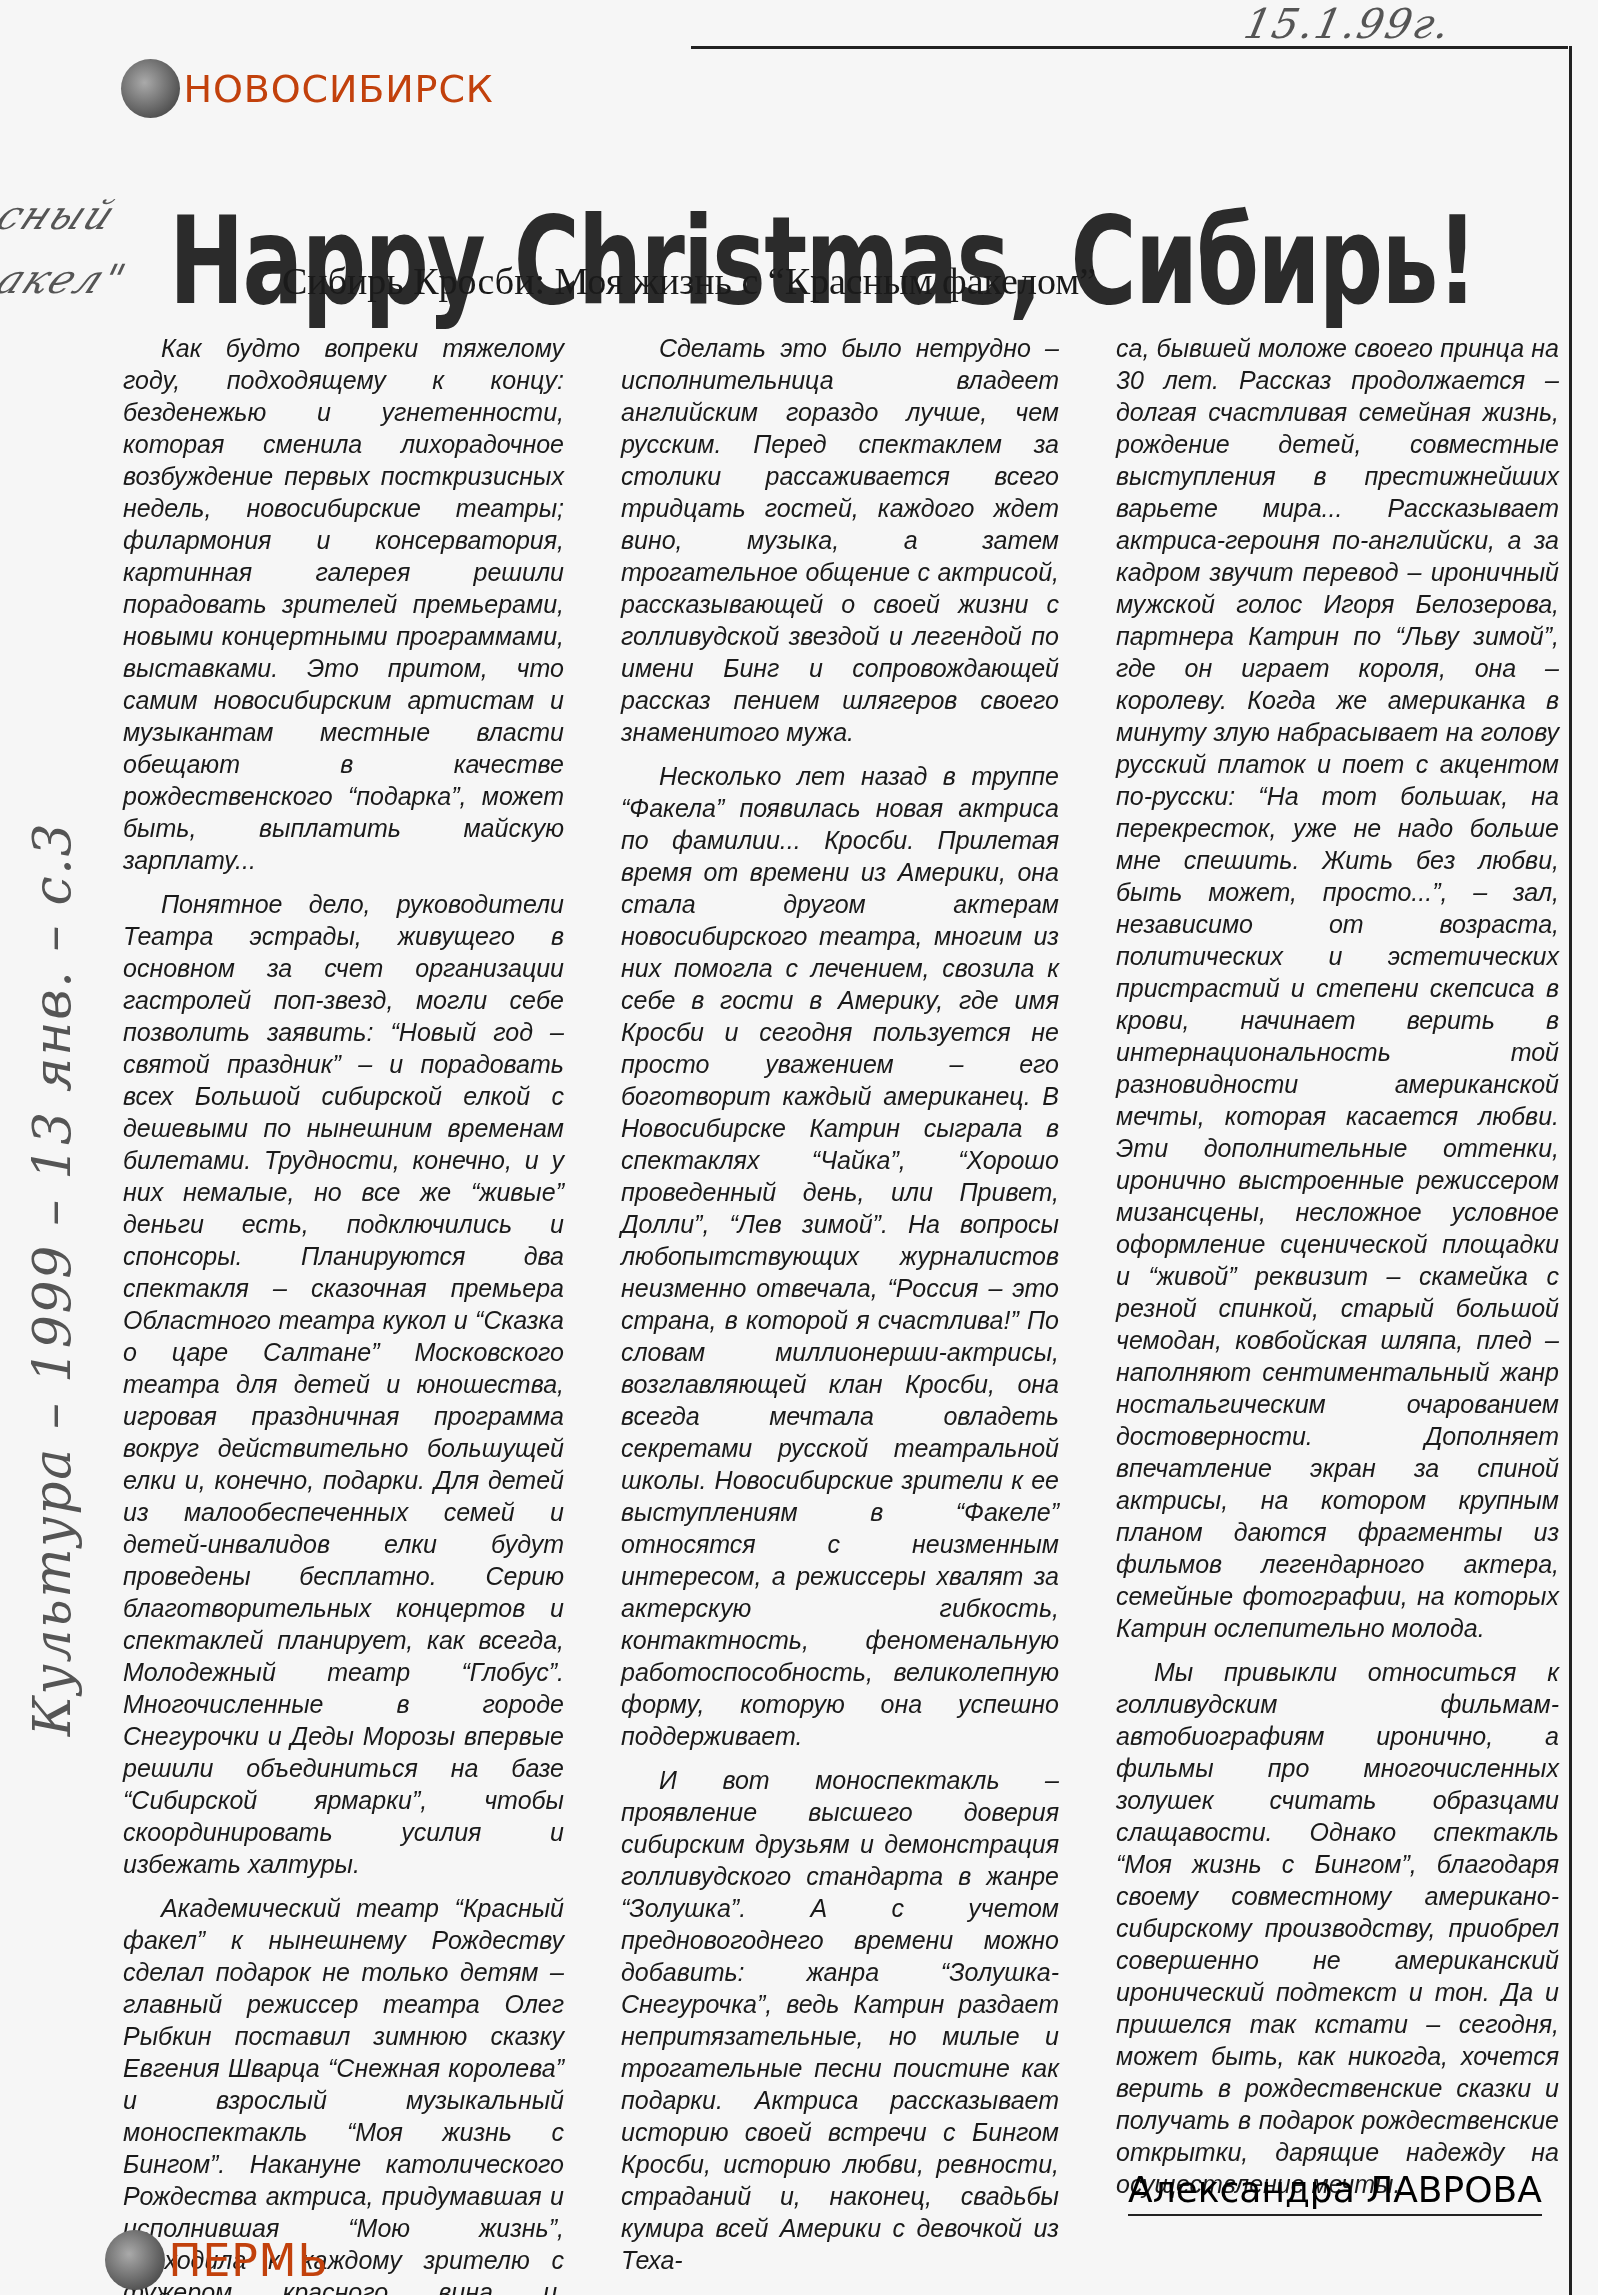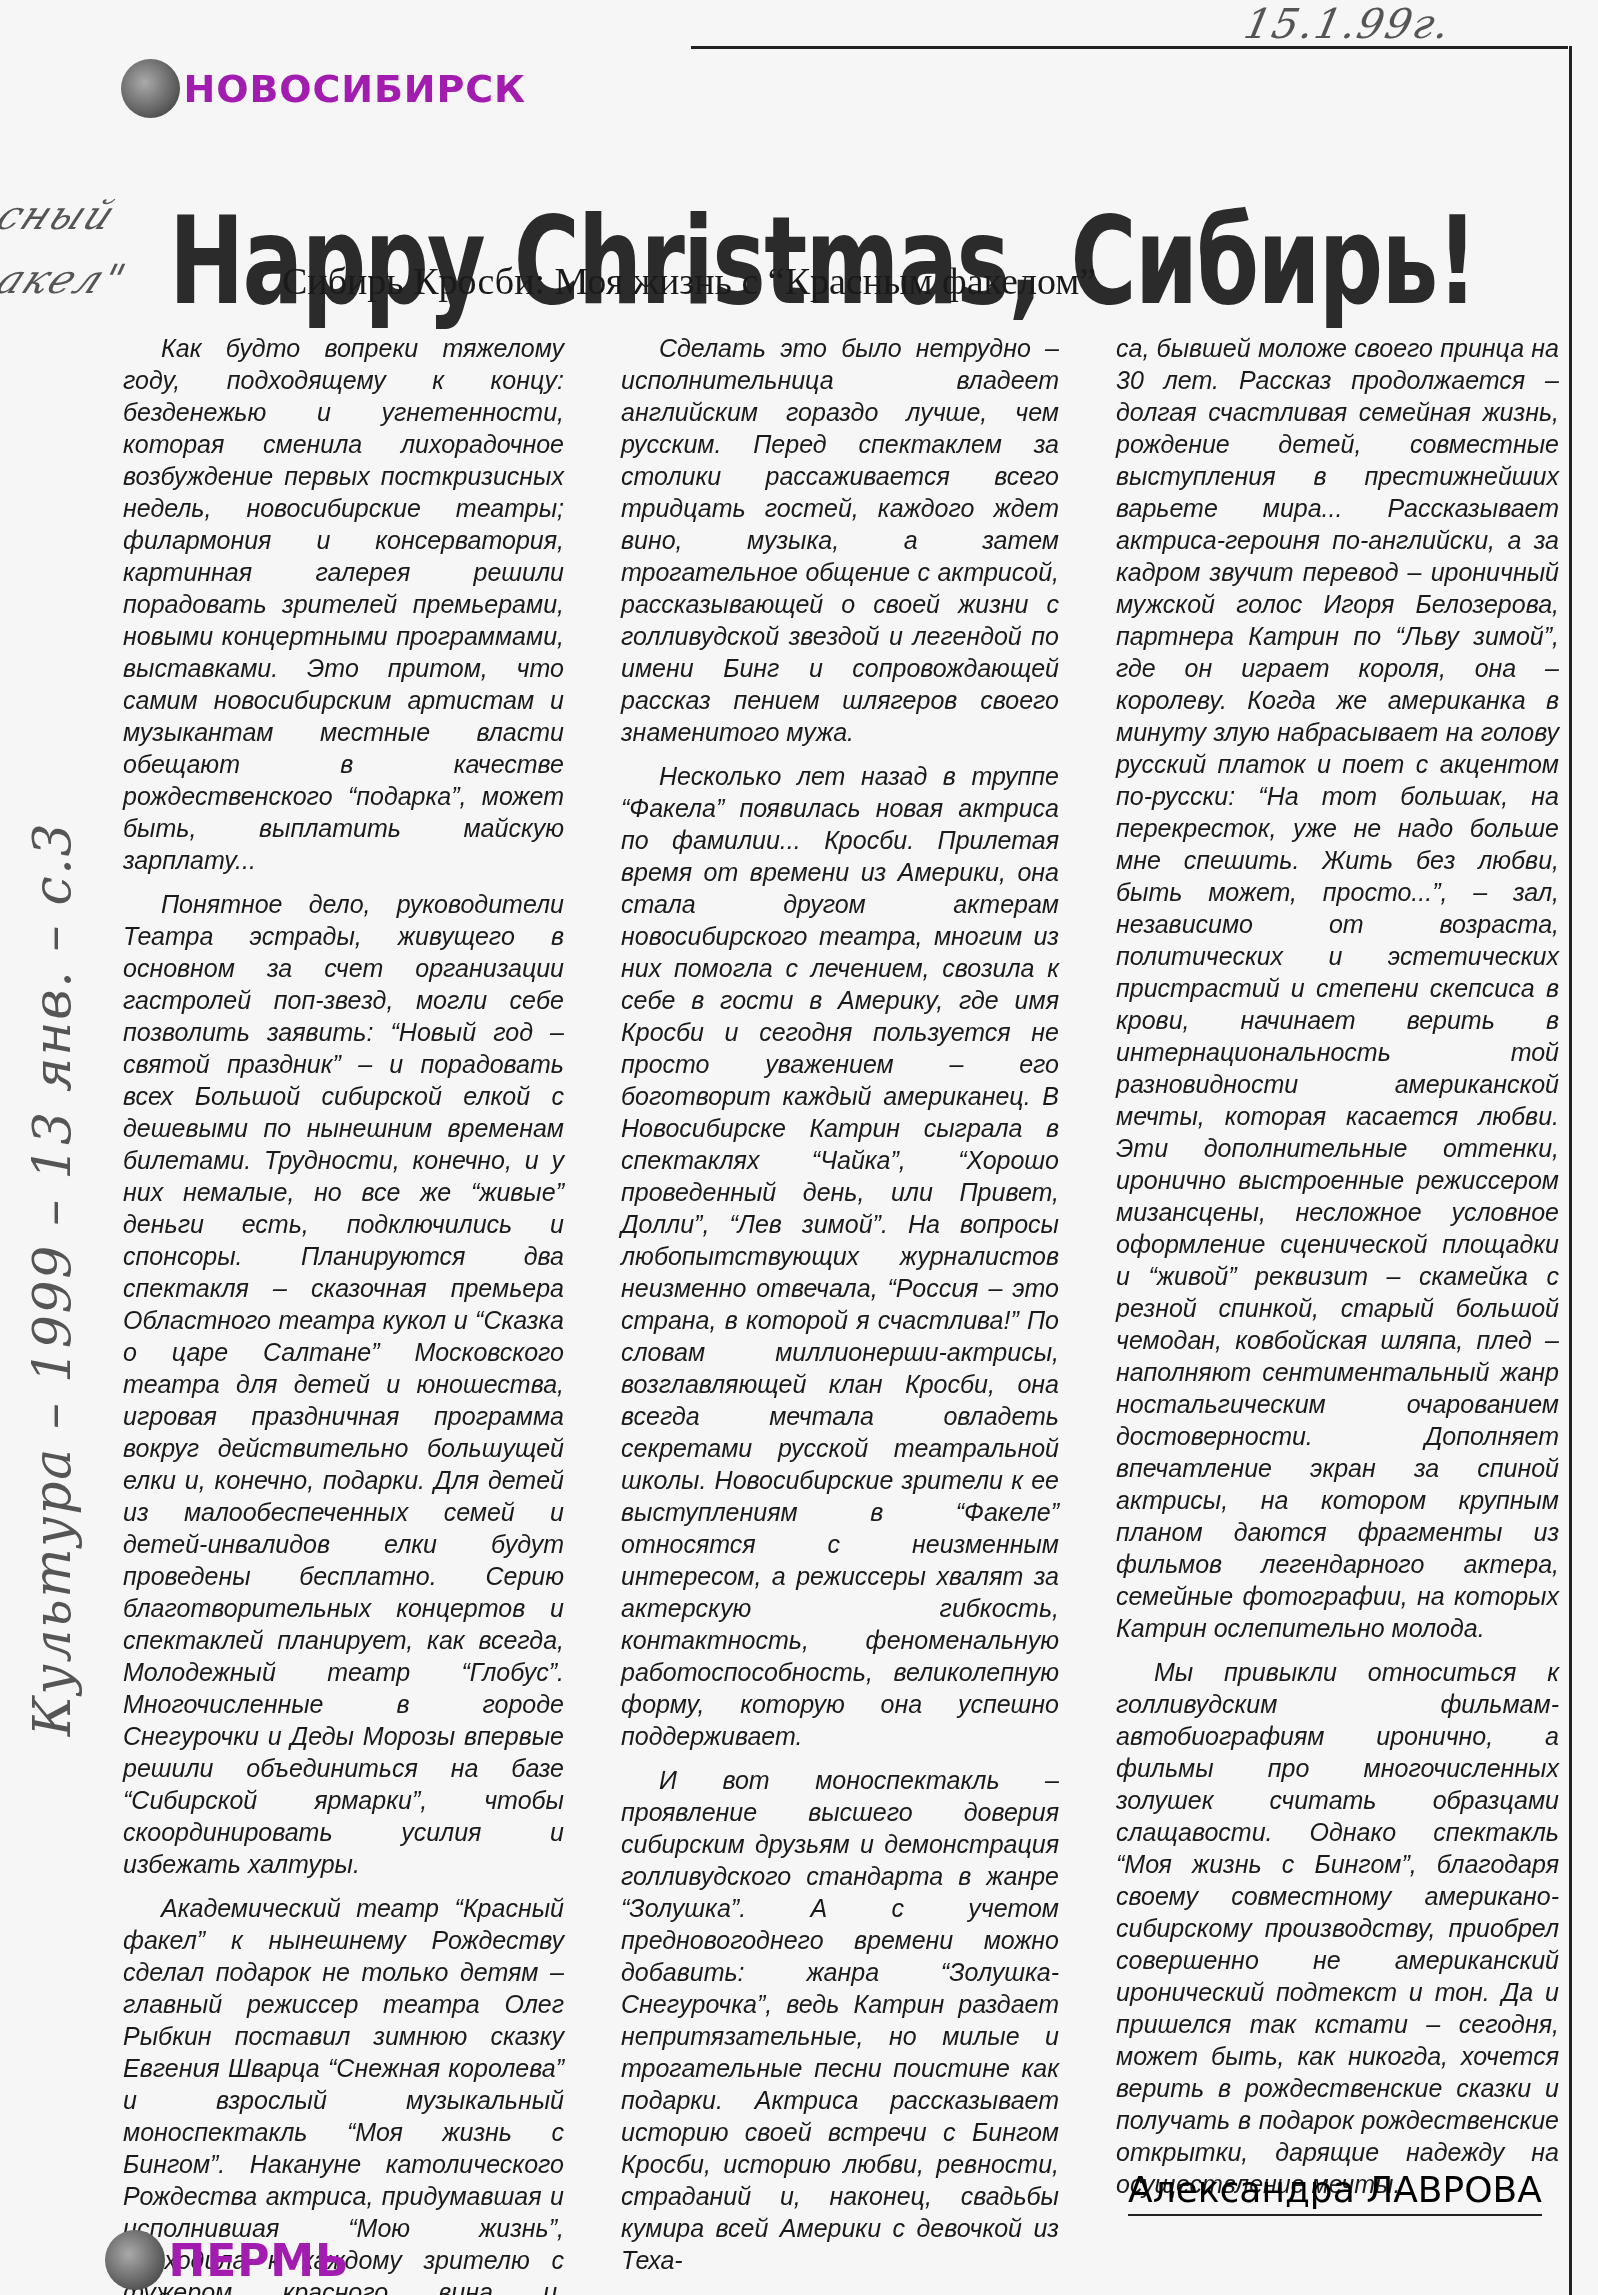--- a/index.html
+++ b/index.html
@@ -28,22 +28,22 @@
     background: #222;
   }
   .section-tag {
     position: absolute; display: flex; align-items: center; gap: 3.5px;
   }
   .section-tag .dot {
     width: 59px; height: 59px; border-radius: 50%;
     background: radial-gradient(circle at 40% 40%, #aaa, #555 70%, #333);
   }
   .section-tag .label {
-    font-family: "DejaVu Sans", sans-serif; font-weight: bold; font-size: 38px;
-    letter-spacing: 0.9px; color: #a21caf;
+    font-family: "DejaVu Sans", sans-serif; font-weight: normal; font-size: 38px;
+    letter-spacing: 0.9px; color: #c2410c;
   }
   .tag-top { left: 121px; top: 59px; }
   .tag-bottom { left: 105px; top: 2230px; }
   .tag-bottom .dot { width: 60px; height: 60px; }
   .tag-bottom .label { font-size: 44px; }
   .headline {
     position: absolute; left: 169px; top: 140px; font-family: "DejaVu Sans", sans-serif;
     font-size: 90px; letter-spacing: -1.7px; color: #2b2b2b; white-space: nowrap;
     transform: scaleY(1.35); transform-origin: 0 0; line-height: 1;
   }

